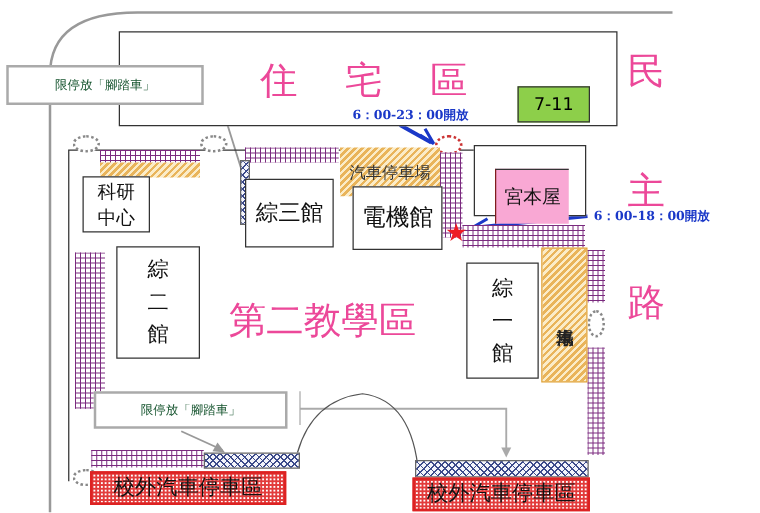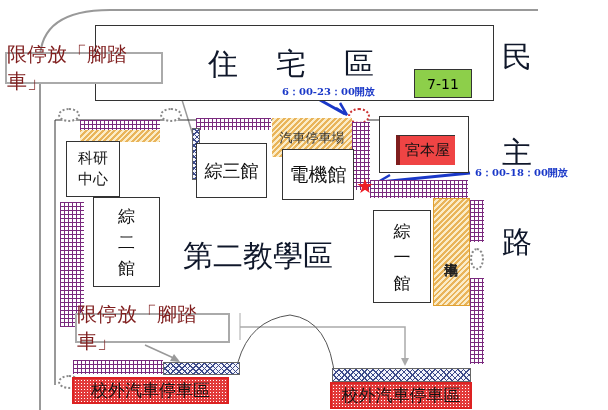--- a/index.html
+++ b/index.html
@@ -22,23 +22,23 @@
         repeating-linear-gradient(45deg, #3c4a8a 0 1px, transparent 1px 4px),
         repeating-linear-gradient(135deg, #3c4a8a 0 1px, #f3f4fb 1px 4px);
       border:1px solid #666;
     }
     .dots-red {
       background-color:#e23b3b;
       background-image: radial-gradient(#ffffff 0.8px, transparent 1px);
       background-size:3px 3px;
       border:2px solid #d22;
     }
-    .big { font-size:30px; color:#0f172a; letter-spacing:0; }
+    .big { font-size:30px; color:#ec4899; letter-spacing:0; }
     .label { color:#111; text-align:center; line-height:1; }
-    .callout { border:2px solid #aaa; background:#fff; color:#7f1d1d; font-size:20px;
+    .callout { border:2px solid #aaa; background:#fff; color:#14532d; font-size:10px;
                display:flex; align-items:center; justify-content:center; }
     .hours { color:#1a38c8; font-weight:bold; font-family:"DejaVu Serif", serif; font-size:10px; white-space:nowrap; }
     .gate { border:2px dotted #888; border-radius:50%; background:#fff; }
     .vert { writing-mode:vertical-rl; text-orientation:upright; }
   </style>
 </head>
 <body>
 
 <svg class="abs" style="left:0;top:0;" width="608" height="410">
   <path d="M40 410 L40 60 Q40 10 110 10 L538 10" fill="none" stroke="#999" stroke-width="2"></path>
@@ -94,31 +94,31 @@
 <div class="abs grid-purple" style="left:73px;top:360px;width:90px;height:14px;"></div>
 
 <div class="abs hatch-orange" style="left:80px;top:130px;width:80px;height:12px;"></div>
 <div class="abs hatch-orange" style="left:272px;top:118px;width:80px;height:39px;font-size:13px;display:flex;align-items:center;justify-content:center;color:#333;">汽車停車場</div>
 <div class="abs hatch-orange vert" style="left:433px;top:198px;width:37px;height:108px;border:1px solid #e0a030;font-size:14px;color:#222;display:flex;align-items:center;justify-content:center;">汽車停車場</div>
 
 <div class="abs hatch-blue" style="left:192px;top:128px;width:8px;height:52px;"></div>
 <div class="abs hatch-blue" style="left:163px;top:362px;width:77px;height:13px;"></div>
 <div class="abs hatch-blue" style="left:332px;top:368px;width:139px;height:14px;"></div>
 
-<div class="abs box label" style="left:66px;top:141px;width:54px;height:56px;font-size:15px;white-space:pre;display:flex;align-items:center;justify-content:center;line-height:1.4;">科研
+<div class="abs box label" style="left:66px;top:141px;width:54px;height:45px;font-size:15px;white-space:pre;display:flex;align-items:center;justify-content:center;line-height:1.4;">科研
 中心</div>
 <div class="abs box" style="left:93px;top:197px;width:67px;height:90px;">
   <div class="abs label" style="left:0;top:10px;width:100%;font-size:17px;">綜</div>
   <div class="abs label" style="left:0;top:36px;width:100%;font-size:17px;">二</div>
   <div class="abs label" style="left:0;top:62px;width:100%;font-size:17px;">館</div>
 </div>
 <div class="abs box label" style="left:196px;top:143px;width:71px;height:55px;font-size:18px;display:flex;align-items:center;justify-content:center;">綜三館</div>
 <div class="abs box label" style="left:282px;top:149px;width:72px;height:51px;font-size:19px;display:flex;align-items:center;justify-content:center;">電機館</div>
 <div class="abs box" style="left:379px;top:116px;width:90px;height:57px;">
-  <div class="abs label" style="left:16px;top:18px;width:59px;height:30px;background:#ef4444;font-size:15px;display:flex;align-items:center;justify-content:center;border-left:4px solid #7f1d1d;border-top:1px solid #333;">宮本屋</div>
+  <div class="abs label" style="left:16px;top:18px;width:59px;height:44px;background:#f9a8d4;font-size:15px;display:flex;align-items:center;justify-content:center;border-left:1px solid #7f1d1d;border-top:1px solid #333;">宮本屋</div>
 </div>
 <div class="abs box" style="left:373px;top:210px;width:58px;height:93px;">
   <div class="abs label" style="left:0;top:12px;width:100%;font-size:17px;">綜</div>
   <div class="abs label" style="left:0;top:38px;width:100%;font-size:17px;">一</div>
   <div class="abs label" style="left:0;top:64px;width:100%;font-size:17px;">館</div>
 </div>
 
 <div class="abs" style="left:356px;top:176px;width:20px;height:20px;color:#ee1c25;font-size:20px;line-height:20px;">★</div>
 
 <div class="abs big" style="left:183px;top:236px;font-size:30px;">第二教學區</div>

